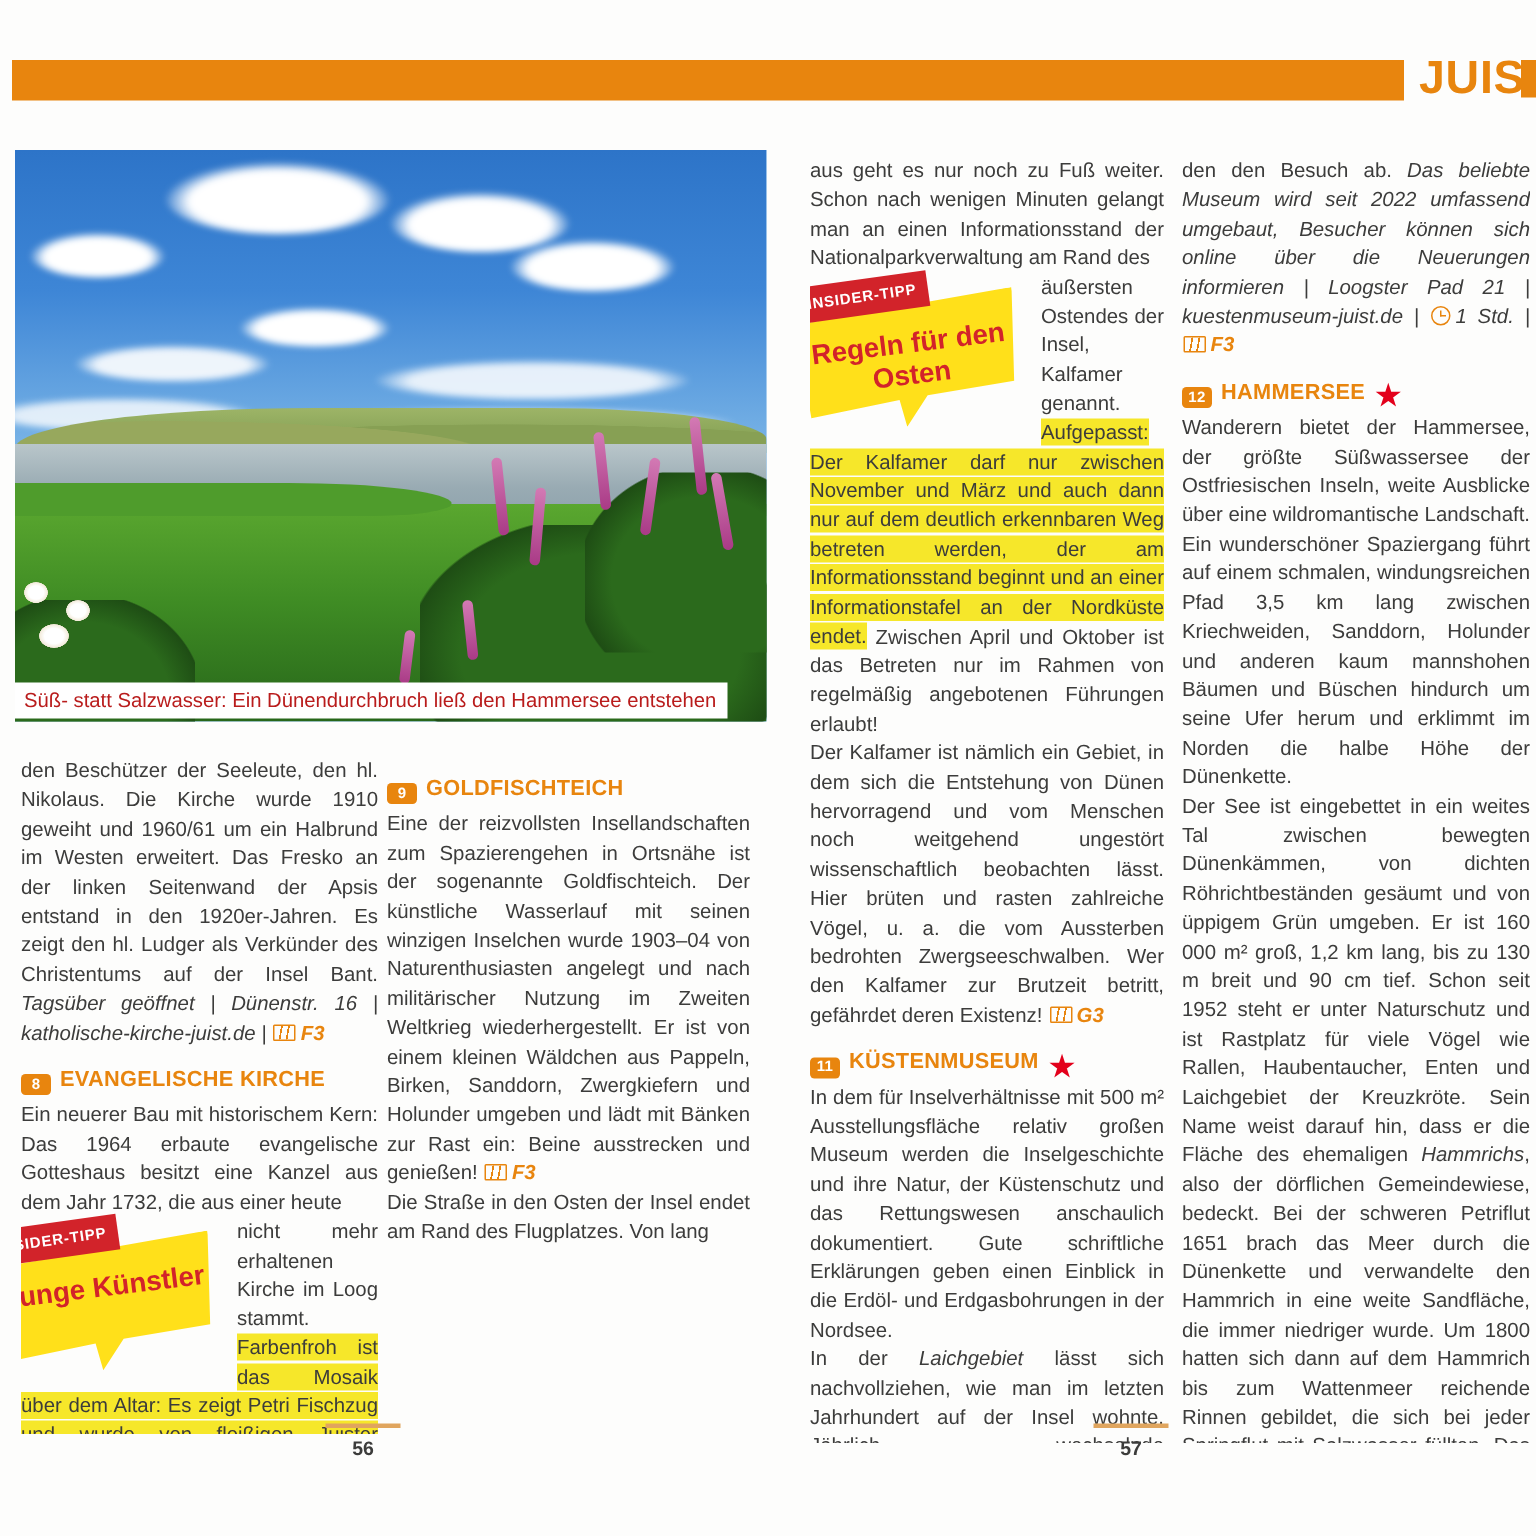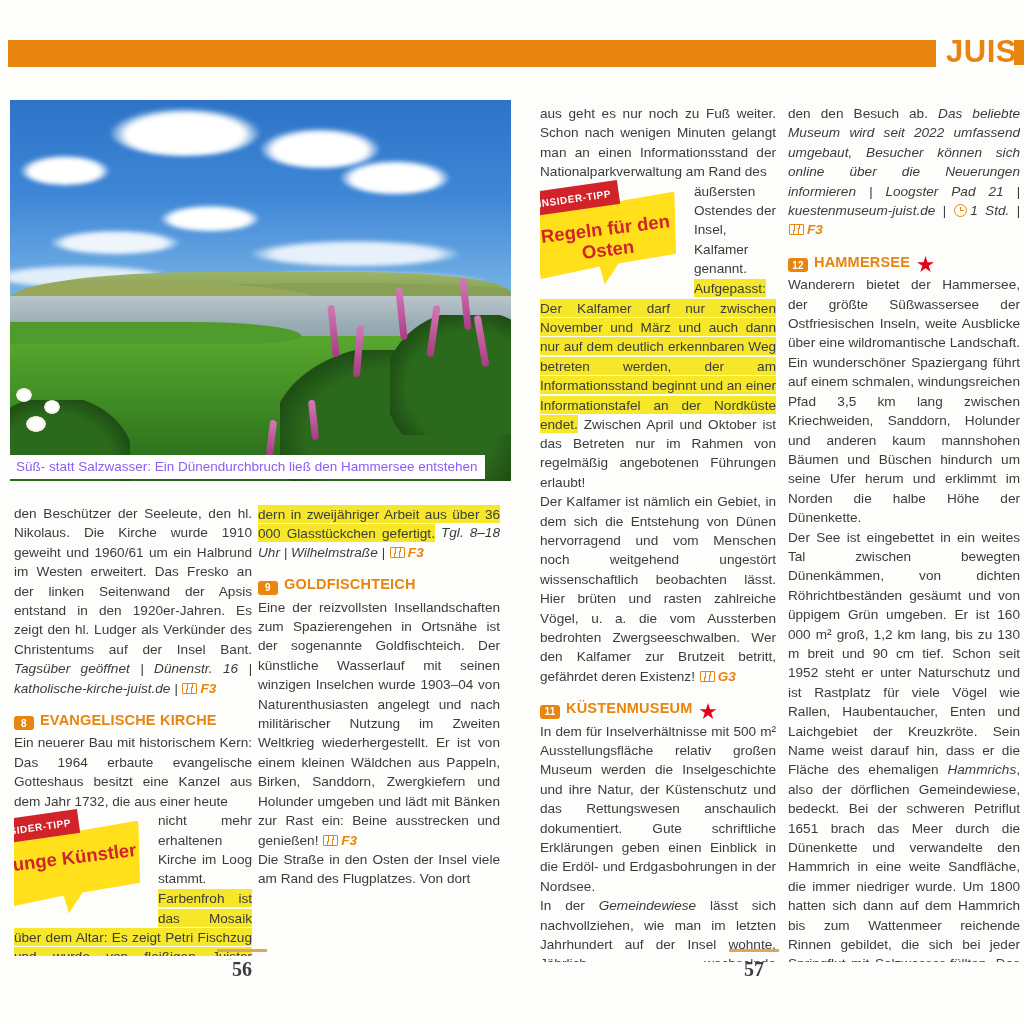--- a/index.html
+++ b/index.html
@@ -38,21 +38,21 @@
   .b2{left:380px;top:215px;width:160px;height:120px;}
   .b3{left:-30px;top:300px;width:150px;height:110px;}
   .spike{position:absolute;width:7px;height:52px;border-radius:4px;background:linear-gradient(#d37ab4,#a93a86);transform:rotate(-6deg);}
   .s1{left:320px;top:205px;}.s2{left:345px;top:225px;transform:rotate(5deg);}
   .s3{left:388px;top:188px;}.s4{left:420px;top:205px;transform:rotate(8deg);}
   .s5{left:452px;top:178px;}.s6{left:468px;top:215px;transform:rotate(-10deg);}
   .s7{left:300px;top:300px;height:40px;}.s8{left:258px;top:320px;height:36px;transform:rotate(7deg);}
   .rose{position:absolute;width:16px;height:14px;border-radius:50%;background:radial-gradient(#ffffff 0 45%,#f2e9d8 70%,transparent 71%);}
   .r1{left:6px;top:288px;}.r2{left:34px;top:300px;}.r3{left:16px;top:316px;width:20px;height:16px;}
   .caption{position:absolute;left:0px;bottom:2px;background:#ffffff;padding:4px 8px 5px 6px;
-     font-size:13.5px;color:#8b5cf6;white-space:nowrap;}
+     font-size:13.5px;color:#b91c1c;white-space:nowrap;}
 
   
   .col{position:absolute;font-size:13.6px;line-height:19.4px;text-align:justify;overflow:hidden;}
   .col-1{left:14px;top:504px;width:238px;height:452px;}
   .col-2{left:258px;top:504px;width:242px;height:452px;}
   .col-3{left:540px;top:104px;width:236px;height:858px;}
   .col-4{left:788px;top:104px;width:232px;height:858px;}
   .para{margin:0 0 0 0;}
   .para + .para{margin-top:0;}
   .it{font-style:italic;}
@@ -79,21 +79,21 @@
      color:var(--tipred);font-weight:bold;font-size:18.5px;line-height:21px;text-align:center;
      padding-top:18px;box-sizing:border-box;transform:rotate(-7deg);
      clip-path:polygon(0 9%,100% 0,96% 74%,56% 77%,45% 100%,43% 78%,2% 84%);}
   .tip-2 .tip-ribbon{left:0;}
   .tip-2{margin-left:-8px;}
 
   
   .pgline{position:absolute;width:50px;height:3px;background:#e0a55e;}
   .pl-56{left:217px;top:949px;}
   .pl-57{left:729px;top:949px;}
-  .pgnum{position:absolute;font-size:20px;font-weight:bold;color:#3c3c3b;width:50px;text-align:center;font-family:Liberation Serif, serif;}
+  .pgnum{position:absolute;font-size:13px;font-weight:bold;color:#3c3c3b;width:50px;text-align:center;}
   .pn-56{left:217px;top:958px;}
   .pn-57{left:729px;top:958px;}
 </style>
 </head>
 <body>
 
 <div class="page">
 
   <div class="topbar"></div>
   <div class="toptitle">JUIST</div>
@@ -136,42 +136,41 @@
         <span class="badge">8</span>
         <span class="htext">EVANGELISCHE KIRCHE</span>
       </div>
       <p class="para"><span class="seg">Ein neuerer Bau mit historischem Kern: Das 1964 erbaute evangelische Gotteshaus besitzt eine Kanzel aus dem Jahr 1732, die aus einer heute</span></p>
       <p class="para"><span class="tip tip-1">
           <span class="tip-ribbon">INSIDER-TIPP</span>
           <span class="tip-bubble">Junge Künstler</span>
         </span><span class="seg">nicht mehr erhaltenen Kirche im Loog stammt. </span><span class="seg hl">Farbenfroh ist das Mosaik über dem Altar: Es zeigt Petri Fischzug und wurde von fleißigen Juister Schulkin-</span></p>
     </div>
   <div class="col col-2">
-      <p class="para"><span class="seg hl">dern in zweijähriger Arbeit aus über 36 000 Glasstückchen gefertigt.</span><span class="seg"> </span><span class="seg it">Tgl. 8–18 Uhr | Wilhelmstraße | </span><span class="ref"><span class="map-ic"></span><span class="ref-t">F3</span></span></p>
       <div class="heading">
         <span class="badge">9</span>
         <span class="htext">GOLDFISCHTEICH</span>
       </div>
       <p class="para"><span class="seg">Eine der reizvollsten Insellandschaften zum Spazierengehen in Ortsnähe ist der sogenannte Goldfischteich. Der künstliche Wasserlauf mit seinen winzigen Inselchen wurde 1903–04 von Naturenthusiasten angelegt und nach militärischer Nutzung im Zweiten Weltkrieg wiederhergestellt. Er ist von einem kleinen Wäldchen aus Pappeln, Birken, Sanddorn, Zwergkiefern und Holunder umgeben und lädt mit Bänken zur Rast ein: Beine ausstrecken und genießen! </span><span class="ref"><span class="map-ic"></span><span class="ref-t">F3</span></span></p>
-      <p class="para"><span class="seg">Die Straße in den Osten der Insel viele am Rand des Flugplatzes. Von dort</span></p>
+      <p class="para"><span class="seg">Die Straße in den Osten der Insel endet am Rand des Flugplatzes. Von lang</span></p>
     </div>
   <div class="col col-3">
       <p class="para"><span class="seg">aus geht es nur noch zu Fuß weiter. Schon nach wenigen Minuten gelangt man an einen Informationsstand der Nationalparkverwaltung am Rand des</span></p>
       <p class="para"><span class="tip tip-2">
           <span class="tip-ribbon">INSIDER-TIPP</span>
           <span class="tip-bubble">Regeln für den Osten</span>
         </span><span class="seg">äußersten Ostendes der Insel, Kalfamer genannt. </span><span class="seg hl">Aufgepasst: Der Kalfamer darf nur zwischen November und März und auch dann nur auf dem deutlich erkennbaren Weg betreten werden, der am Informationsstand beginnt und an einer Informationstafel an der Nordküste endet.</span><span class="seg"> Zwischen April und Oktober ist das Betreten nur im Rahmen von regelmäßig angebotenen Führungen erlaubt!</span></p>
       <p class="para"><span class="seg">Der Kalfamer ist nämlich ein Gebiet, in dem sich die Entstehung von Dünen hervorragend und vom Menschen noch weitgehend ungestört wissenschaftlich beobachten lässt. Hier brüten und rasten zahlreiche Vögel, u. a. die vom Aussterben bedrohten Zwergseeschwalben. Wer den Kalfamer zur Brutzeit betritt, gefährdet deren Existenz! </span><span class="ref"><span class="map-ic"></span><span class="ref-t">G3</span></span></p>
       <div class="heading">
         <span class="badge">11</span>
         <span class="htext">KÜSTENMUSEUM</span>
         <span class="star">★</span>
       </div>
       <p class="para"><span class="seg">In dem für Inselverhältnisse mit 500 m² Ausstellungsfläche relativ großen Museum werden die Inselgeschichte und ihre Natur, der Küstenschutz und das Rettungswesen anschaulich dokumentiert. Gute schriftliche Erklärungen geben einen Einblick in die Erdöl- und Erdgasbohrungen in der Nordsee.</span></p>
-      <p class="para"><span class="seg">In der </span><span class="seg it">Gemeindewiese</span><span class="seg"> lässt sich nachvollziehen, wie man im letzten Jahrhundert auf der Insel wohnte. Jährlich wechselnde Kunstausstellungen run-</span></p>
+      <p class="para"><span class="seg">In der </span><span class="seg it">Laichgebiet</span><span class="seg"> lässt sich nachvollziehen, wie man im letzten Jahrhundert auf der Insel wohnte. Jährlich wechselnde Kunstausstellungen run-</span></p>
     </div>
   <div class="col col-4">
       <p class="para"><span class="seg">den den Besuch ab. </span><span class="seg it">Das beliebte Museum wird seit 2022 umfassend umgebaut, Besucher können sich online über die Neuerungen informieren | Loogster Pad 21 | kuestenmuseum-juist.de | </span><span class="ref"><span class="clock-ic"></span><span class="clock-t">1 Std.</span></span><span class="seg it"> | </span><span class="ref"><span class="map-ic"></span><span class="ref-t">F3</span></span></p>
       <div class="heading">
         <span class="badge">12</span>
         <span class="htext">HAMMERSEE</span>
         <span class="star">★</span>
       </div>
       <p class="para"><span class="seg">Wanderern bietet der Hammersee, der größte Süßwassersee der Ostfriesischen Inseln, weite Ausblicke über eine wildromantische Landschaft. Ein wunderschöner Spaziergang führt auf einem schmalen, windungsreichen Pfad 3,5 km lang zwischen Kriechweiden, Sanddorn, Holunder und anderen kaum mannshohen Bäumen und Büschen hindurch um seine Ufer herum und erklimmt im Norden die halbe Höhe der Dünenkette.</span></p>
       <p class="para"><span class="seg">Der See ist eingebettet in ein weites Tal zwischen bewegten Dünenkämmen, von dichten Röhrichtbeständen gesäumt und von üppigem Grün umgeben. Er ist 160 000 m² groß, 1,2 km lang, bis zu 130 m breit und 90 cm tief. Schon seit 1952 steht er unter Naturschutz und ist Rastplatz für viele Vögel wie Rallen, Haubentaucher, Enten und Laichgebiet der Kreuzkröte. Sein Name weist darauf hin, dass er die Fläche des ehemaligen </span><span class="seg it">Hammrichs</span><span class="seg">, also der dörflichen Gemeindewiese, bedeckt. Bei der schweren Petriflut 1651 brach das Meer durch die Dünenkette und verwandelte den Hammrich in eine weite Sandfläche, die immer niedriger wurde. Um 1800 hatten sich dann auf dem Hammrich bis zum Wattenmeer reichende Rinnen gebildet, die sich bei jeder Springflut mit Salzwasser füllten. Das hatte</span></p>

